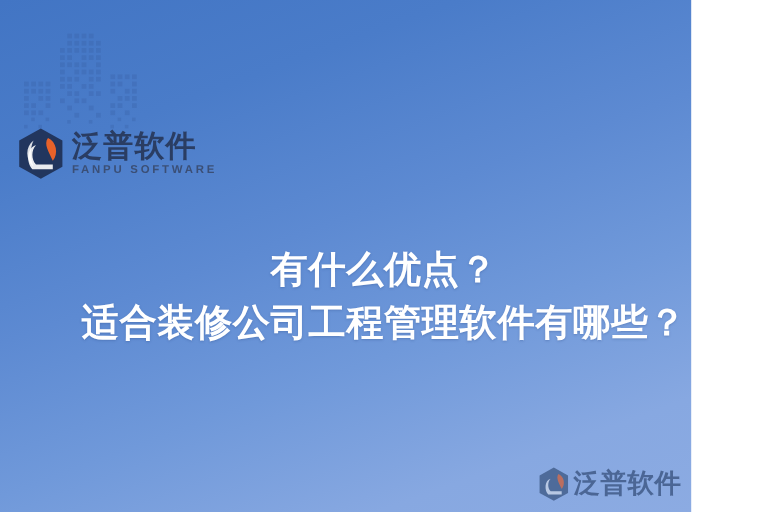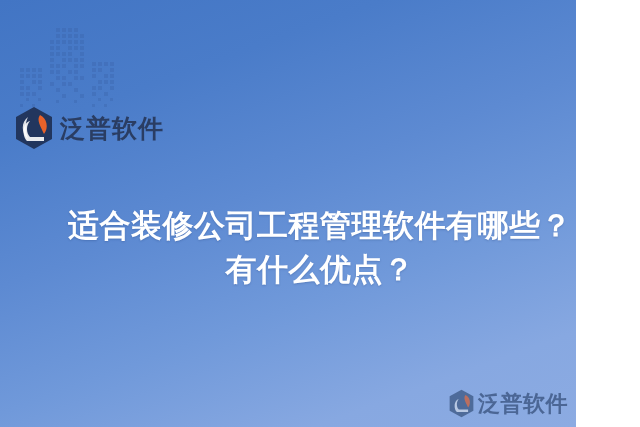--- a/index.html
+++ b/index.html
@@ -201,26 +201,27 @@
     <span class="mark">
       <svg viewBox="0 0 40 44" xmlns="http://www.w3.org/2000/svg">
         <path d="M20 1 L38 11 L38 33 L20 43 L2 33 L2 11 Z" fill="#22365e"></path>
         <path d="M26 9 C33 12 35 22 30 28 C27 21 22 14 26 9 Z" fill="#e8622a"></path>
         <path d="M14 11 C7 16 7 27 14 33 C11 25 11 17 14 11 Z" fill="#ffffff" opacity=".85"></path>
         <path d="M16 15 C12 19 12 27 16 31 L30 31 L30 35 L13 35 C8 30 8 17 16 15 Z" fill="#ffffff" opacity=".9"></path>
       </svg>
     </span>
     <span class="wordblock">
       <span class="cn">泛普软件</span>
+      <span class="en">FANPU SOFTWARE</span>
     </span>
   </div>
 
   <div id="headline">
+    <span class="hl-line">有什么优点？</span>
     <span class="hl-line">适合装修公司工程管理软件有哪些？</span>
-    <span class="hl-line">有什么优点？</span>
   </div>
 
   <div id="watermark">
     <div class="wm-row">
       <span class="wm-mark">
         <svg viewBox="0 0 40 44" xmlns="http://www.w3.org/2000/svg">
           <path d="M20 1 L38 11 L38 33 L20 43 L2 33 L2 11 Z" fill="#4a6694"></path>
           <path d="M26 9 C33 12 35 22 30 28 C27 21 22 14 26 9 Z" fill="#c06a55"></path>
           <path d="M16 15 C12 19 12 27 16 31 L30 31 L30 35 L13 35 C8 30 8 17 16 15 Z" fill="#c9d6ec" opacity=".9"></path>
         </svg>

